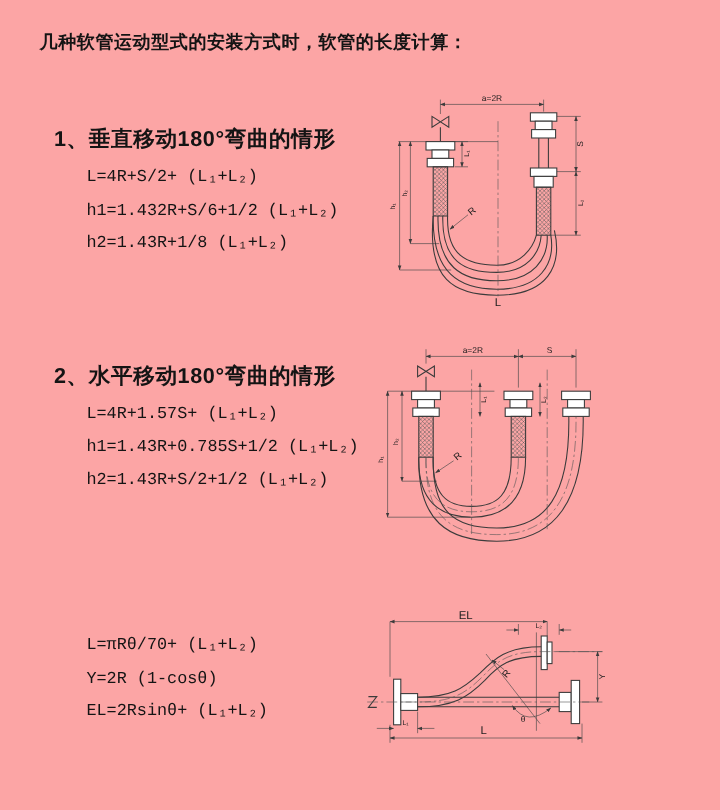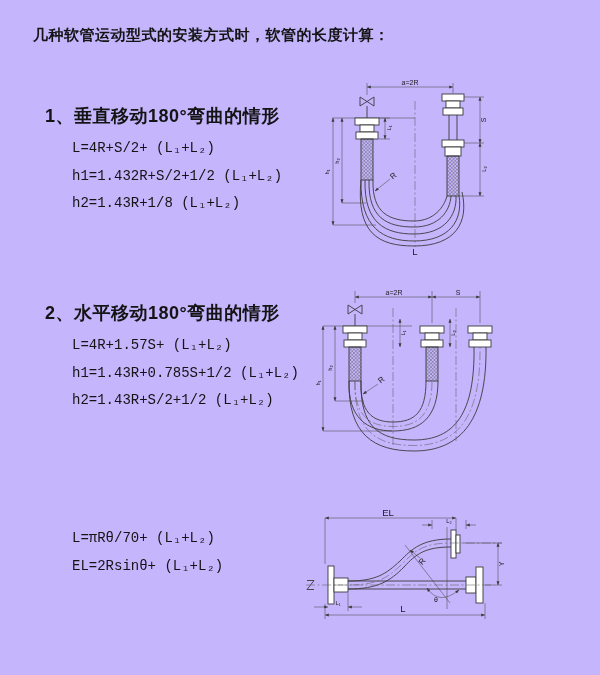--- a/index.html
+++ b/index.html
@@ -1,17 +1,17 @@
 <!DOCTYPE html>
 <html><head>
 <meta charset="utf-8">
 <style>
   html,body{margin:0;padding:0;background:#e8e8e8;}
   .page{
-    position:relative;width:600px;height:675px;background:#c4b5fd;overflow:hidden;
+    position:relative;width:600px;height:675px;background:#fca5a5;overflow:hidden;
     font-family:"Liberation Sans","DejaVu Sans",sans-serif;color:#141414;
   }
   .abs{position:absolute;}
   .title{font-size:15px;font-weight:700;letter-spacing:.5px;margin:0;}
   .sec-heading{font-size:18px;font-weight:700;margin:0;letter-spacing:.5px;}
   .formulas{margin-top:7px;padding-left:27px;}
   .formula{height:27.5px;line-height:27.5px;font-size:14px;white-space:pre;font-family:Liberation Mono, monospace;}
   svg text{fill:#1c1c1c;font-family:"Liberation Sans","DejaVu Sans",sans-serif;}
   .dim{font-size:7px;}
   .dim-s{font-size:5.8px;}
@@ -39,21 +39,21 @@
       </pattern>
     </defs>
   </svg>
 
   <h1 class="abs title" style="left:33px;top:26px;">几种软管运动型式的安装方式时，软管的长度计算：</h1>
 
   <div class="abs" style="left:45px;top:104px;">
     <h2 class="sec-heading">1、垂直移动180°弯曲的情形</h2>
     <div class="formulas">
       <div class="formula">L=4R+S/2+ (L₁+L₂)</div>
-      <div class="formula">h1=1.432R+S/2+1/2 (L₁+L₂)</div>
+      <div class="formula">h1=1.432R+S/6+1/2 (L₁+L₂)</div>
       <div class="formula">h2=1.43R+1/8 (L₁+L₂)</div>
     </div>
   </div>
 
   <svg class="abs" style="left:310px;top:75px;" width="240" height="182" viewBox="0 0 240 182">
     <g>
       <path class="thin" d="M57,8 V20 M143,8 V18"></path>
       <line class="thin" x1="57" y1="12" x2="143" y2="12" marker-start="url(#arr)" marker-end="url(#arr)"></line>
       <text class="dim" x="100" y="9.5" text-anchor="middle">a=2R</text>
 
@@ -179,20 +179,21 @@
       <path class="dash" d="M43,98 C42,132 57,143.5 81,143.5 C106,143.5 120,132 120,98"></path>
       <path class="dash" d="M43,98 C42,148 64,162.5 102,162.5 C147,162.5 169,132 168,64"></path>
       <path class="dash" d="M81,25 V162"></path>
       <path class="dash" d="M144,25 V158"></path>
     </g>
   </svg>
 
   <div class="abs" style="left:45px;top:518px;">
     <div class="formulas">
       <div class="formula">L=πRθ/70+ (L₁+L₂)</div>
+      <div class="formula">Y=2R (1-cosθ)</div>
       <div class="formula">EL=2Rsinθ+ (L₁+L₂)</div>
     </div>
   </div>
 
   <svg class="abs" style="left:298px;top:505px;" width="215" height="145" viewBox="0 0 215 145">
     <g>
       <line class="thin" x1="27" y1="13" x2="158" y2="13" marker-start="url(#arr)" marker-end="url(#arr)"></line>
       <text class="big" x="90" y="10.5" text-anchor="middle">EL</text>
       <path class="thin" d="M27,13 V59 M158,13 V25"></path>
 

